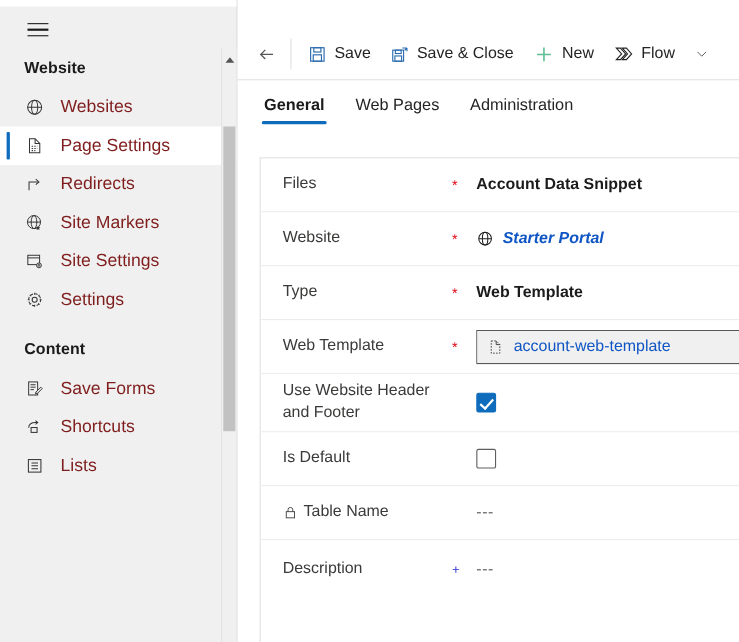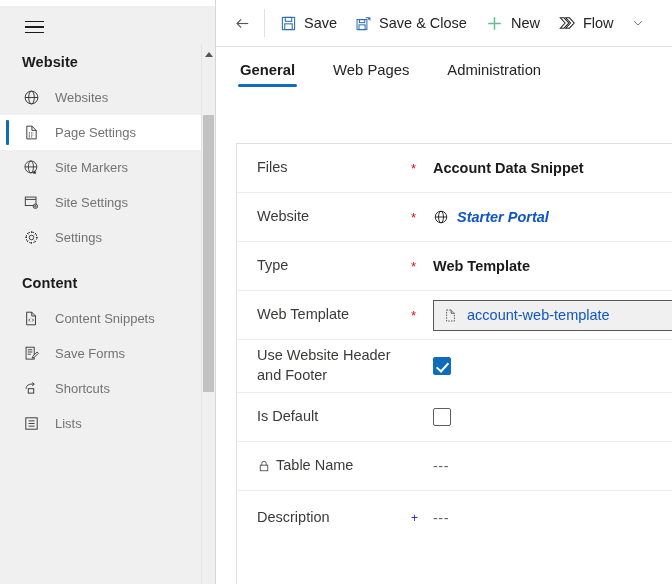--- a/index.html
+++ b/index.html
@@ -64,22 +64,22 @@
   .nav-item {
     position: relative;
     display: flex;
     align-items: center;
     height: 35px;
     padding-left: 22px;
     cursor: pointer;
     color: #1b1b1b;
   }
   .nav-item .nav-label {
-    font-size: 13px;
-    color: #737373;
+    font-size: 16px;
+    color: #7f1d1d;
     margin-left: 15px;
     white-space: nowrap;
   }
   .nav-item.selected {
     background: #ffffff;
   }
   .nav-item.selected::before {
     content: "";
     position: absolute;
     left: 6px; top: 5px;
@@ -128,20 +128,21 @@
   }
 
   .cmdbar {
     position: relative;
     height: 47px;
     display: flex;
     align-items: center;
     border-bottom: 1px solid #e1e1e1;
     background: #ffffff;
     padding-left: 8px;
+    margin-top: 26px;
   }
   .back-btn {
     width: 36px; height: 36px;
     display: flex; align-items: center; justify-content: center;
     cursor: pointer;
     color: #424242;
   }
   .cmd-divider {
     width: 1px; height: 28px;
     background: #e0e0e0;
@@ -173,21 +174,20 @@
     color: #1b1b1b;
     padding: 15px 0 0 22px;
     letter-spacing: -0.1px;
   }
 
   .tabs {
     display: flex;
     align-items: flex-end;
     padding: 10px 0 0 22px;
     height: 40px;
-    gap: 10px;
   }
   .tab {
     position: relative;
     font-size: 14.8px;
     color: #242424;
     padding: 0 2px 9px 2px;
     margin-right: 24px;
     cursor: pointer;
   }
   .tab.active { font-weight: bold; color: #1b1b1b; }
@@ -358,20 +358,29 @@
             <path d="M4.5 2.5h6l5 5v10h-11z"></path>
             <path d="M10.5 2.5v5h5"></path>
             <path d="M6.8 10.5h6" stroke-dasharray="1.5 1.3"></path>
             <path d="M6.8 13h6" stroke-dasharray="1.5 1.3"></path>
             <path d="M6.8 15.2h4" stroke-dasharray="1.5 1.3"></path>
           </svg>
         </span>
         <span class="nav-label">Page Settings</span>
       </div>
 
+      <div class="nav-item">
+        <span class="nav-icon">
+          <svg width="17" height="17" viewBox="0 0 20 20" fill="none" stroke="#333" stroke-width="1.1">
+            <path d="M4 16.5V7.5h10"></path>
+            <path d="M11.2 4.6L14.6 7.5 11.2 10.4"></path>
+          </svg>
+        </span>
+        <span class="nav-label">Redirects</span>
+      </div>
 
       <div class="nav-item">
         <span class="nav-icon">
           <svg width="17" height="17" viewBox="0 0 20 20" fill="none" stroke="#333" stroke-width="1.05">
             <circle cx="9.3" cy="9.3" r="7"></circle>
             <ellipse cx="9.3" cy="9.3" rx="3" ry="7"></ellipse>
             <line x1="2.3" y1="9.3" x2="16.3" y2="9.3"></line>
             <path d="M13.6 13.1l.75 1.6 1.7.2-1.25 1.2.33 1.7-1.53-.85-1.53.85.33-1.7-1.25-1.2 1.7-.2z" fill="#333" stroke="none"></path>
           </svg>
         </span>
@@ -399,30 +408,20 @@
             <circle cx="10" cy="10" r="6.4" stroke-dasharray="2.6 2.4"></circle>
           </svg>
         </span>
         <span class="nav-label">Settings</span>
       </div>
 
       <div style="height:12px"></div>
 
       <div class="nav-group-title">Content</div>
 
-      <div class="nav-item">
-        <span class="nav-icon">
-          <svg width="17" height="17" viewBox="0 0 20 20" fill="none" stroke="#333" stroke-width="1.1">
-            <path d="M4.3 2.6h6l4.4 4.4v10.4H4.3z"></path>
-            <path d="M10.3 2.6v4.4h4.4"></path>
-            <path d="M8.3 10.2L6.7 11.9 8.3 13.6M10.8 10.2l1.6 1.7-1.6 1.7" stroke-width="1"></path>
-          </svg>
-        </span>
-        <span class="nav-label">Content Snippets</span>
-      </div>
 
       <div class="nav-item">
         <span class="nav-icon">
           <svg width="17" height="17" viewBox="0 0 20 20" fill="none" stroke="#333" stroke-width="1.05">
             <rect x="3.6" y="2.6" width="9.6" height="14"></rect>
             <path d="M5.6 5.6h5.4M5.6 8.2h5.4M5.6 10.8h3.6"></path>
             <path d="M16.6 8.2l1.5 1.5-5.2 5.2-2 .5.5-2z" fill="#f0f0f0"></path>
           </svg>
         </span>
         <span class="nav-label">Save Forms</span>

